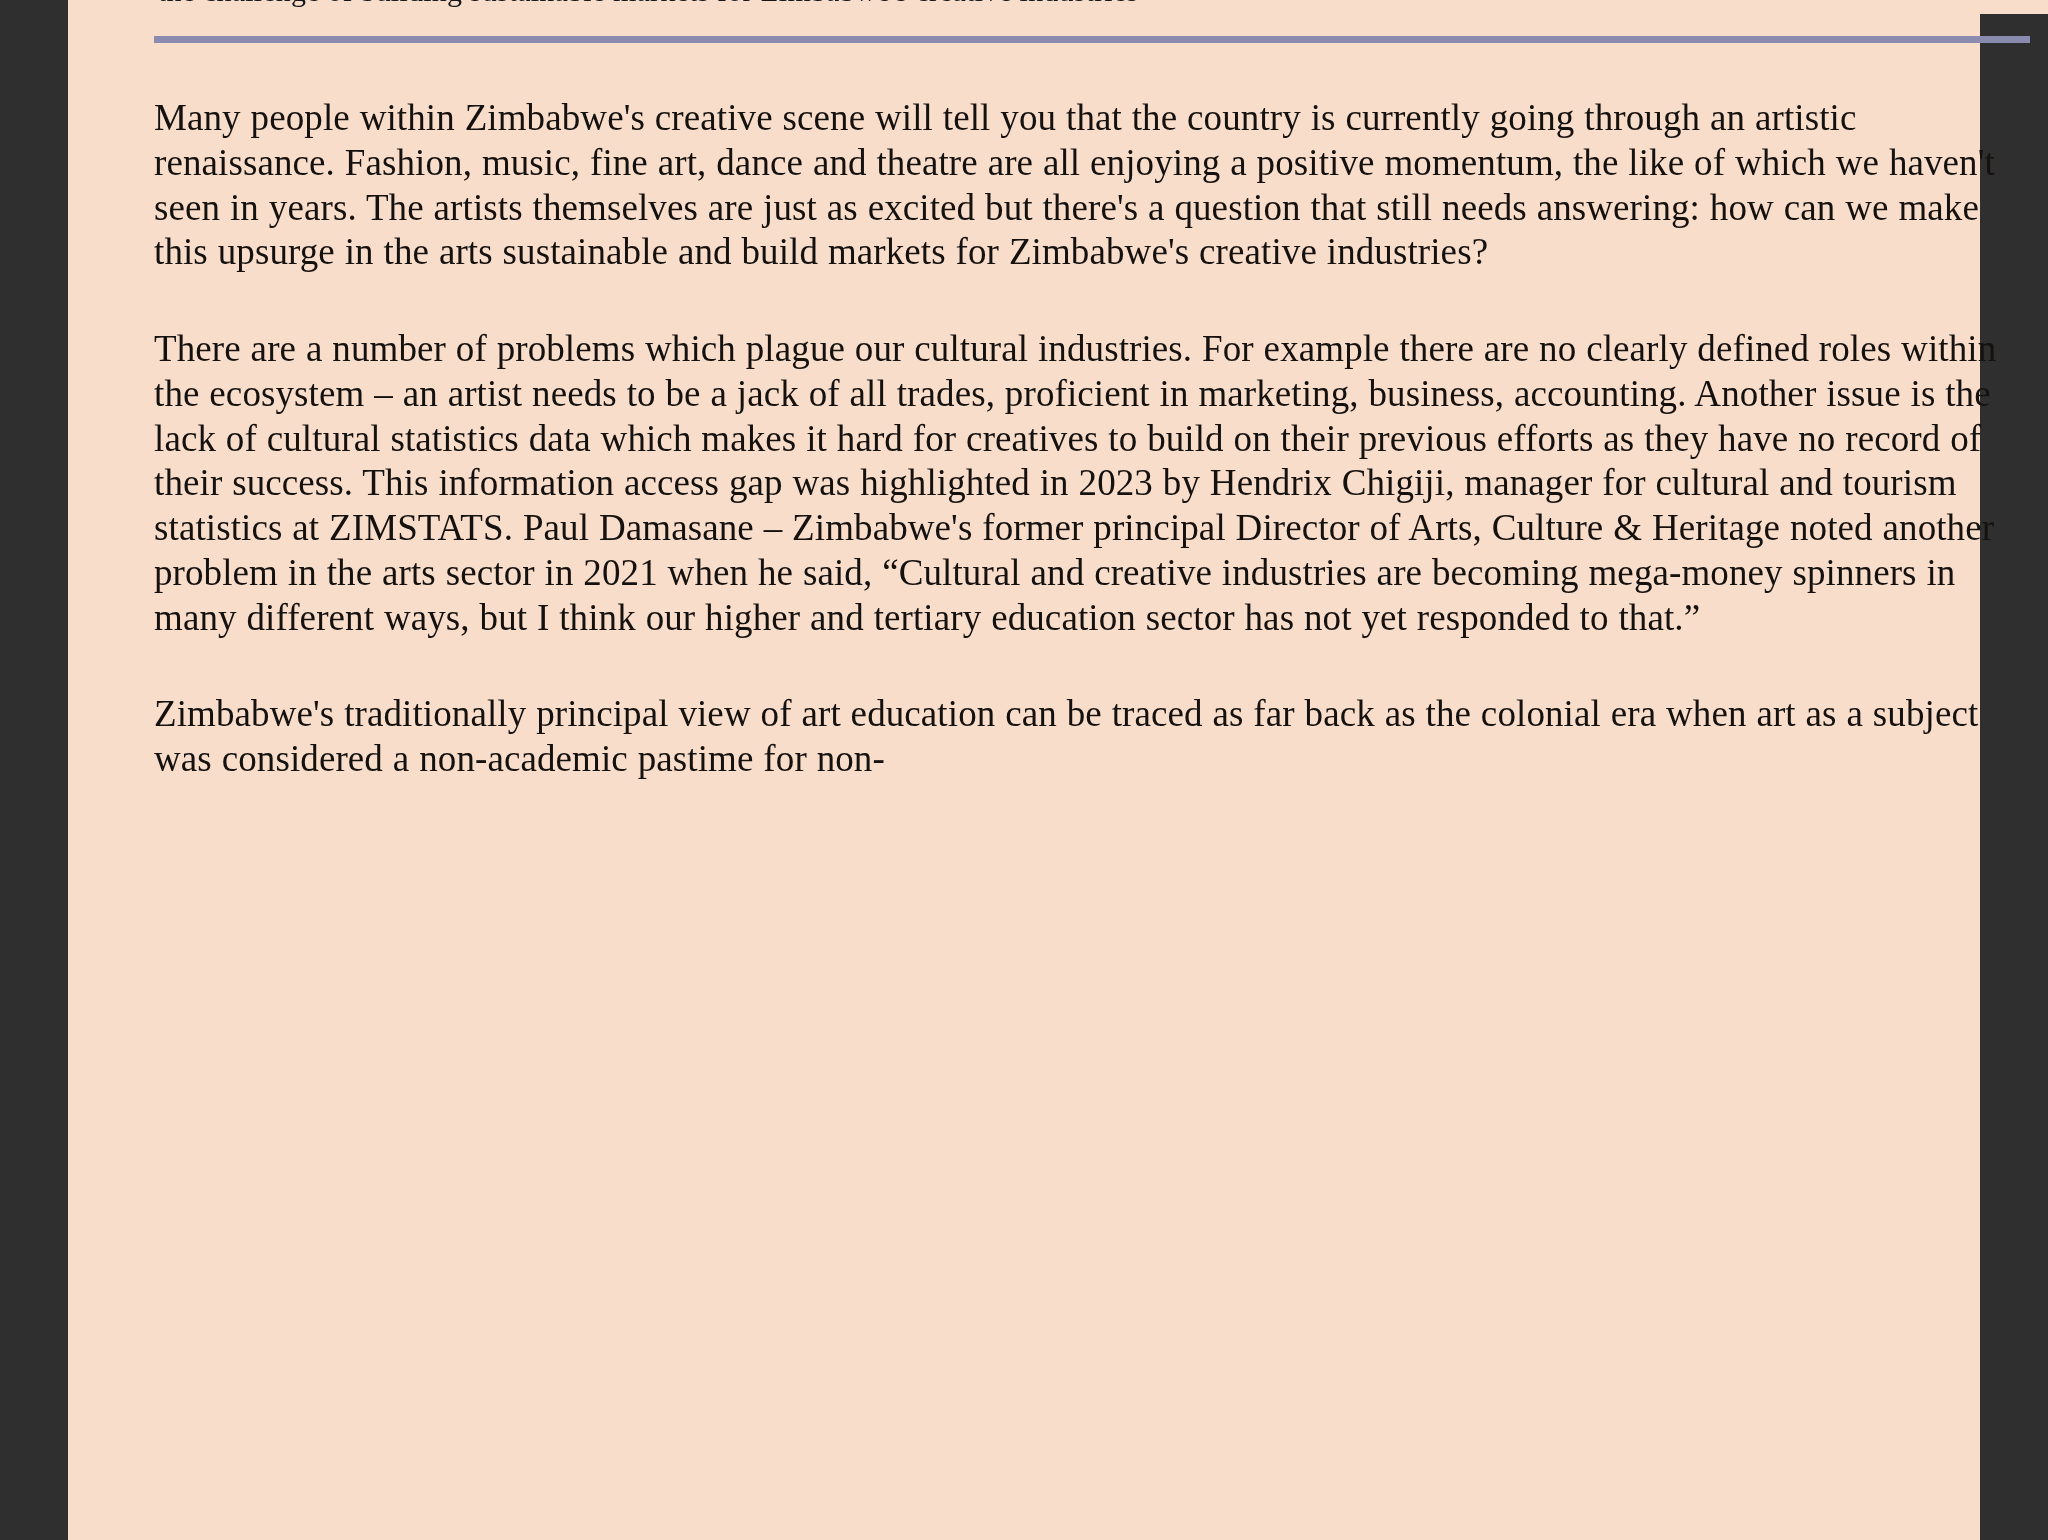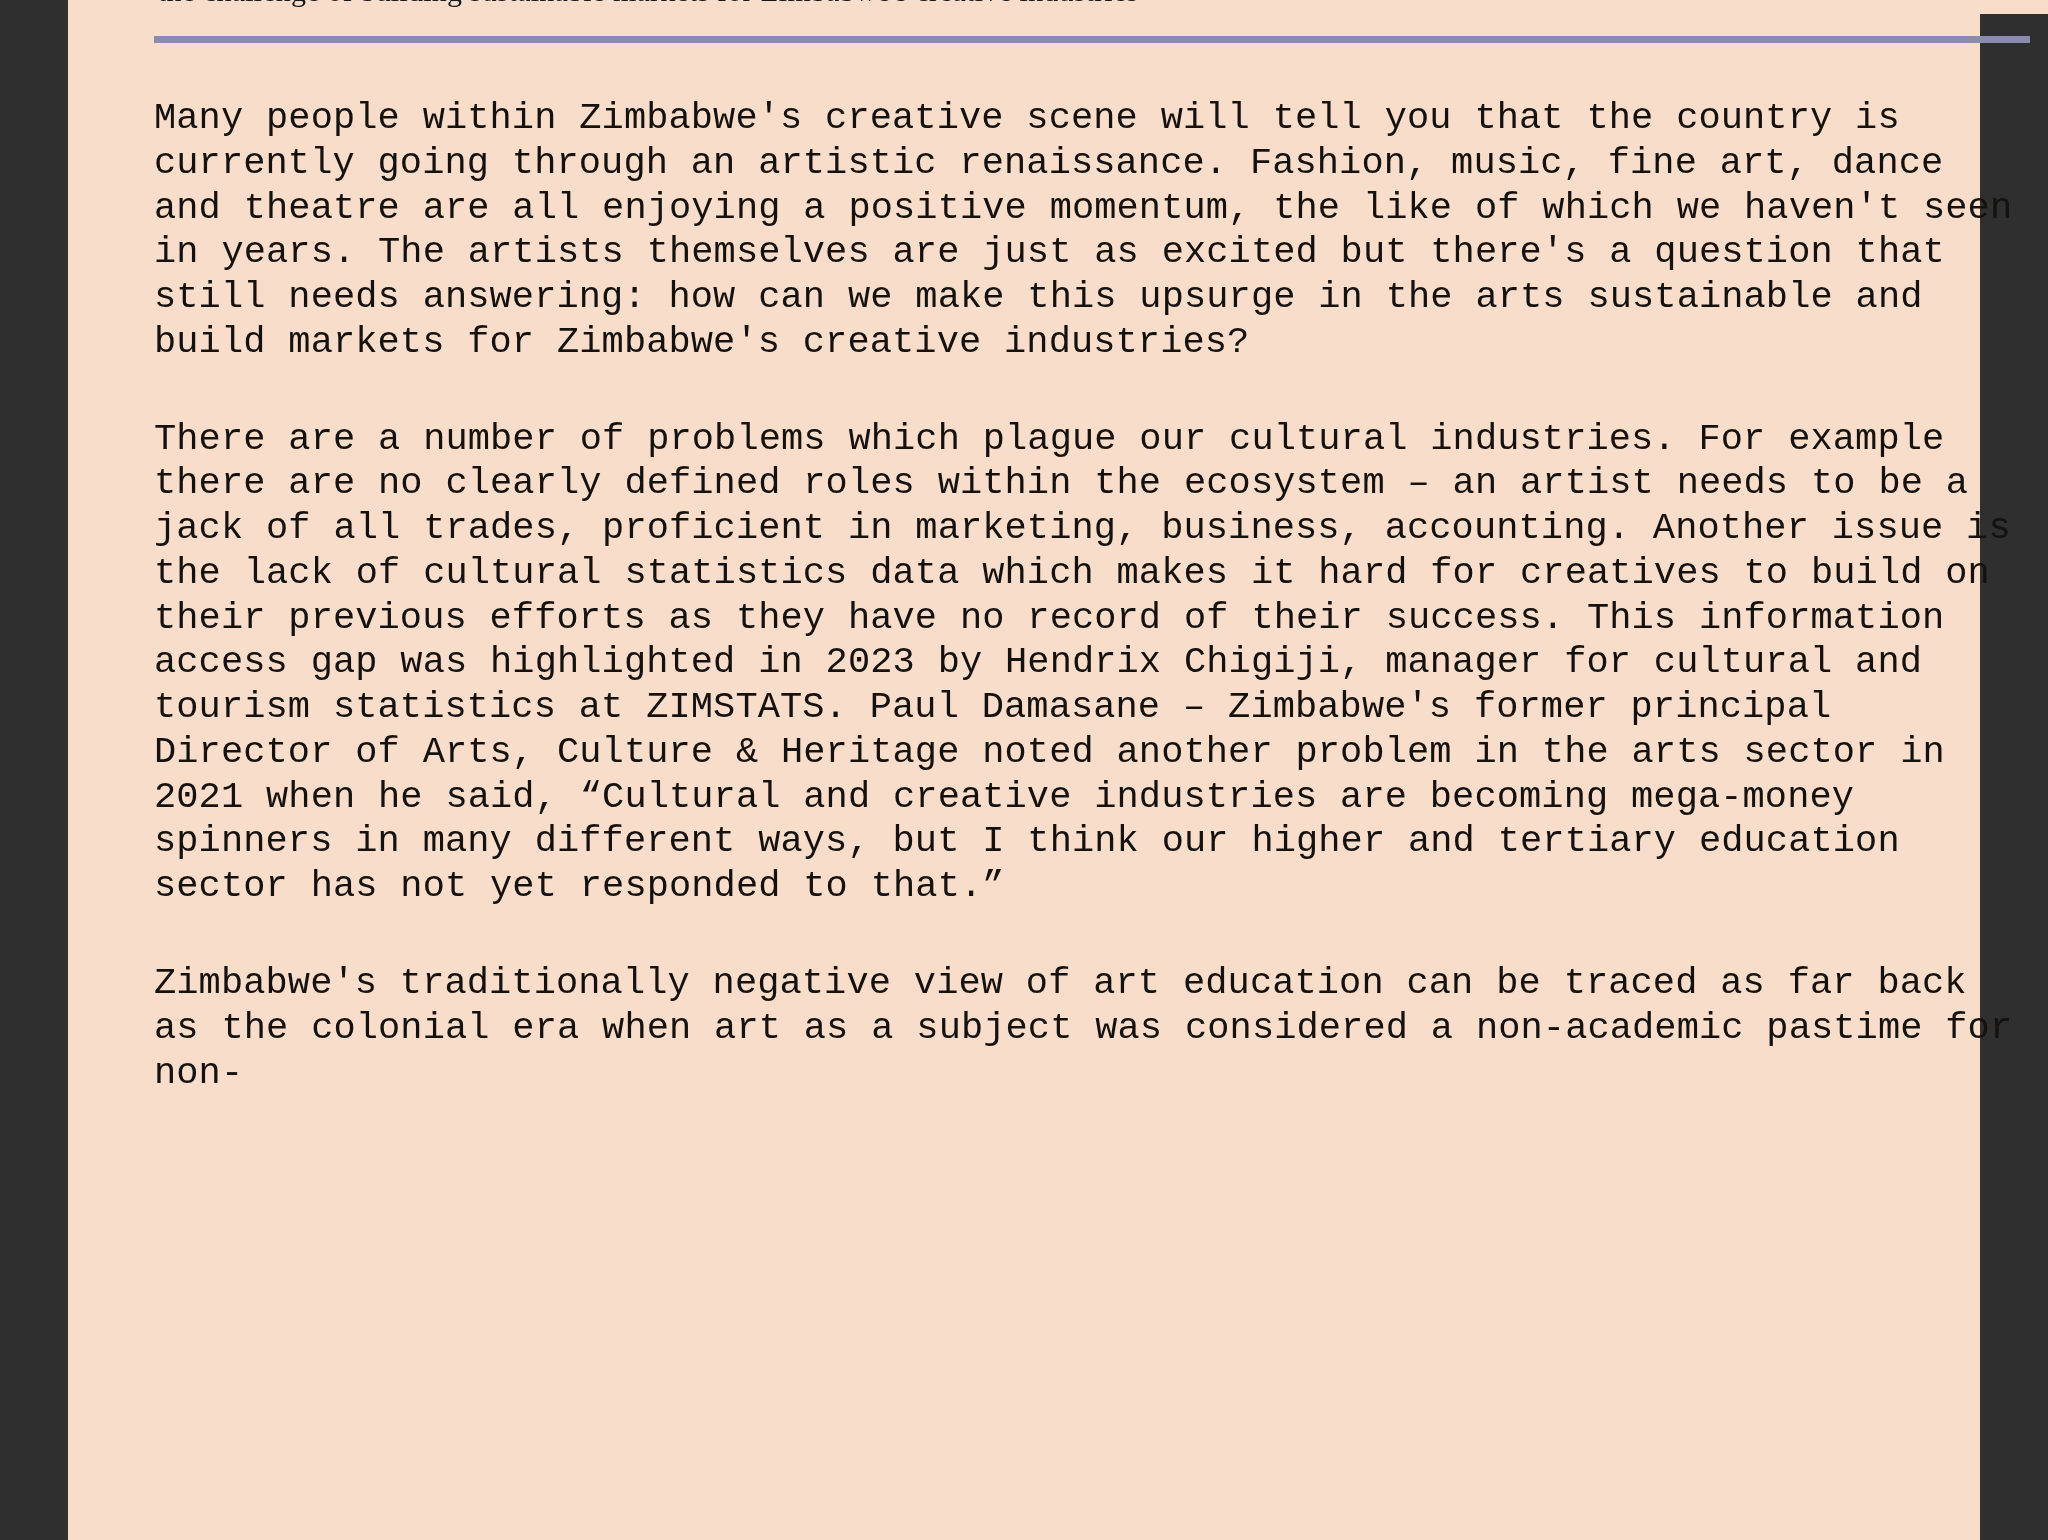--- a/index.html
+++ b/index.html
@@ -69,21 +69,21 @@
     position: absolute;
     left: 86px;
     top: 96px;
     width: 1876px;
   }
   p {
     margin: 0 0 52px 0;
     font-size: 37px;
     line-height: 1.21;
     color: #14110f;
-    font-family: Liberation Mono, monospace;
+    font-family: Liberation Serif, serif;
     text-align: left;
     letter-spacing: 0.1px;
     word-spacing: 0.5px;
   }
   p:last-child {
     margin-bottom: 0;
   }
 </style>
 </head>
 <body>
@@ -95,16 +95,16 @@
 
   <div class="top-clip">
     <div class="clipped-heading">the challenge of building sustainable markets for Zimbabwe's creative industries</div>
   </div>
 
   <div class="rule"></div>
 
   <div class="content">
     <p>Many people within Zimbabwe's creative scene will tell you that the country is currently going through an artistic renaissance. Fashion, music, fine art, dance and theatre are all enjoying a positive momentum, the like of which we haven't seen in years. The artists themselves are just as excited but there's a question that still needs answering: how can we make this upsurge in the arts sustainable and build markets for Zimbabwe's creative industries?</p>
     <p>There are a number of problems which plague our cultural industries. For example there are no clearly defined roles within the ecosystem – an artist needs to be a jack of all trades, proficient in marketing, business, accounting. Another issue is the lack of cultural statistics data which makes it hard for creatives to build on their previous efforts as they have no record of their success. This information access gap was highlighted in 2023 by Hendrix Chigiji, manager for cultural and tourism statistics at ZIMSTATS. Paul Damasane – Zimbabwe's former principal Director of Arts, Culture &amp; Heritage noted another problem in the arts sector in 2021 when he said, “Cultural and creative industries are becoming mega-money spinners in many different ways, but I think our higher and tertiary education sector has not yet responded to that.”</p>
-    <p>Zimbabwe's traditionally negative view of art education can be traced as far back as the colonial era when art as a subject was considered a non-academic pastime for non-</p>
+    <p>Zimbabwe's traditionally principal view of art education can be traced as far back as the colonial era when art as a subject was considered a non-academic pastime for non-</p>
   </div>
 
 </div>
 
 </body></html>

